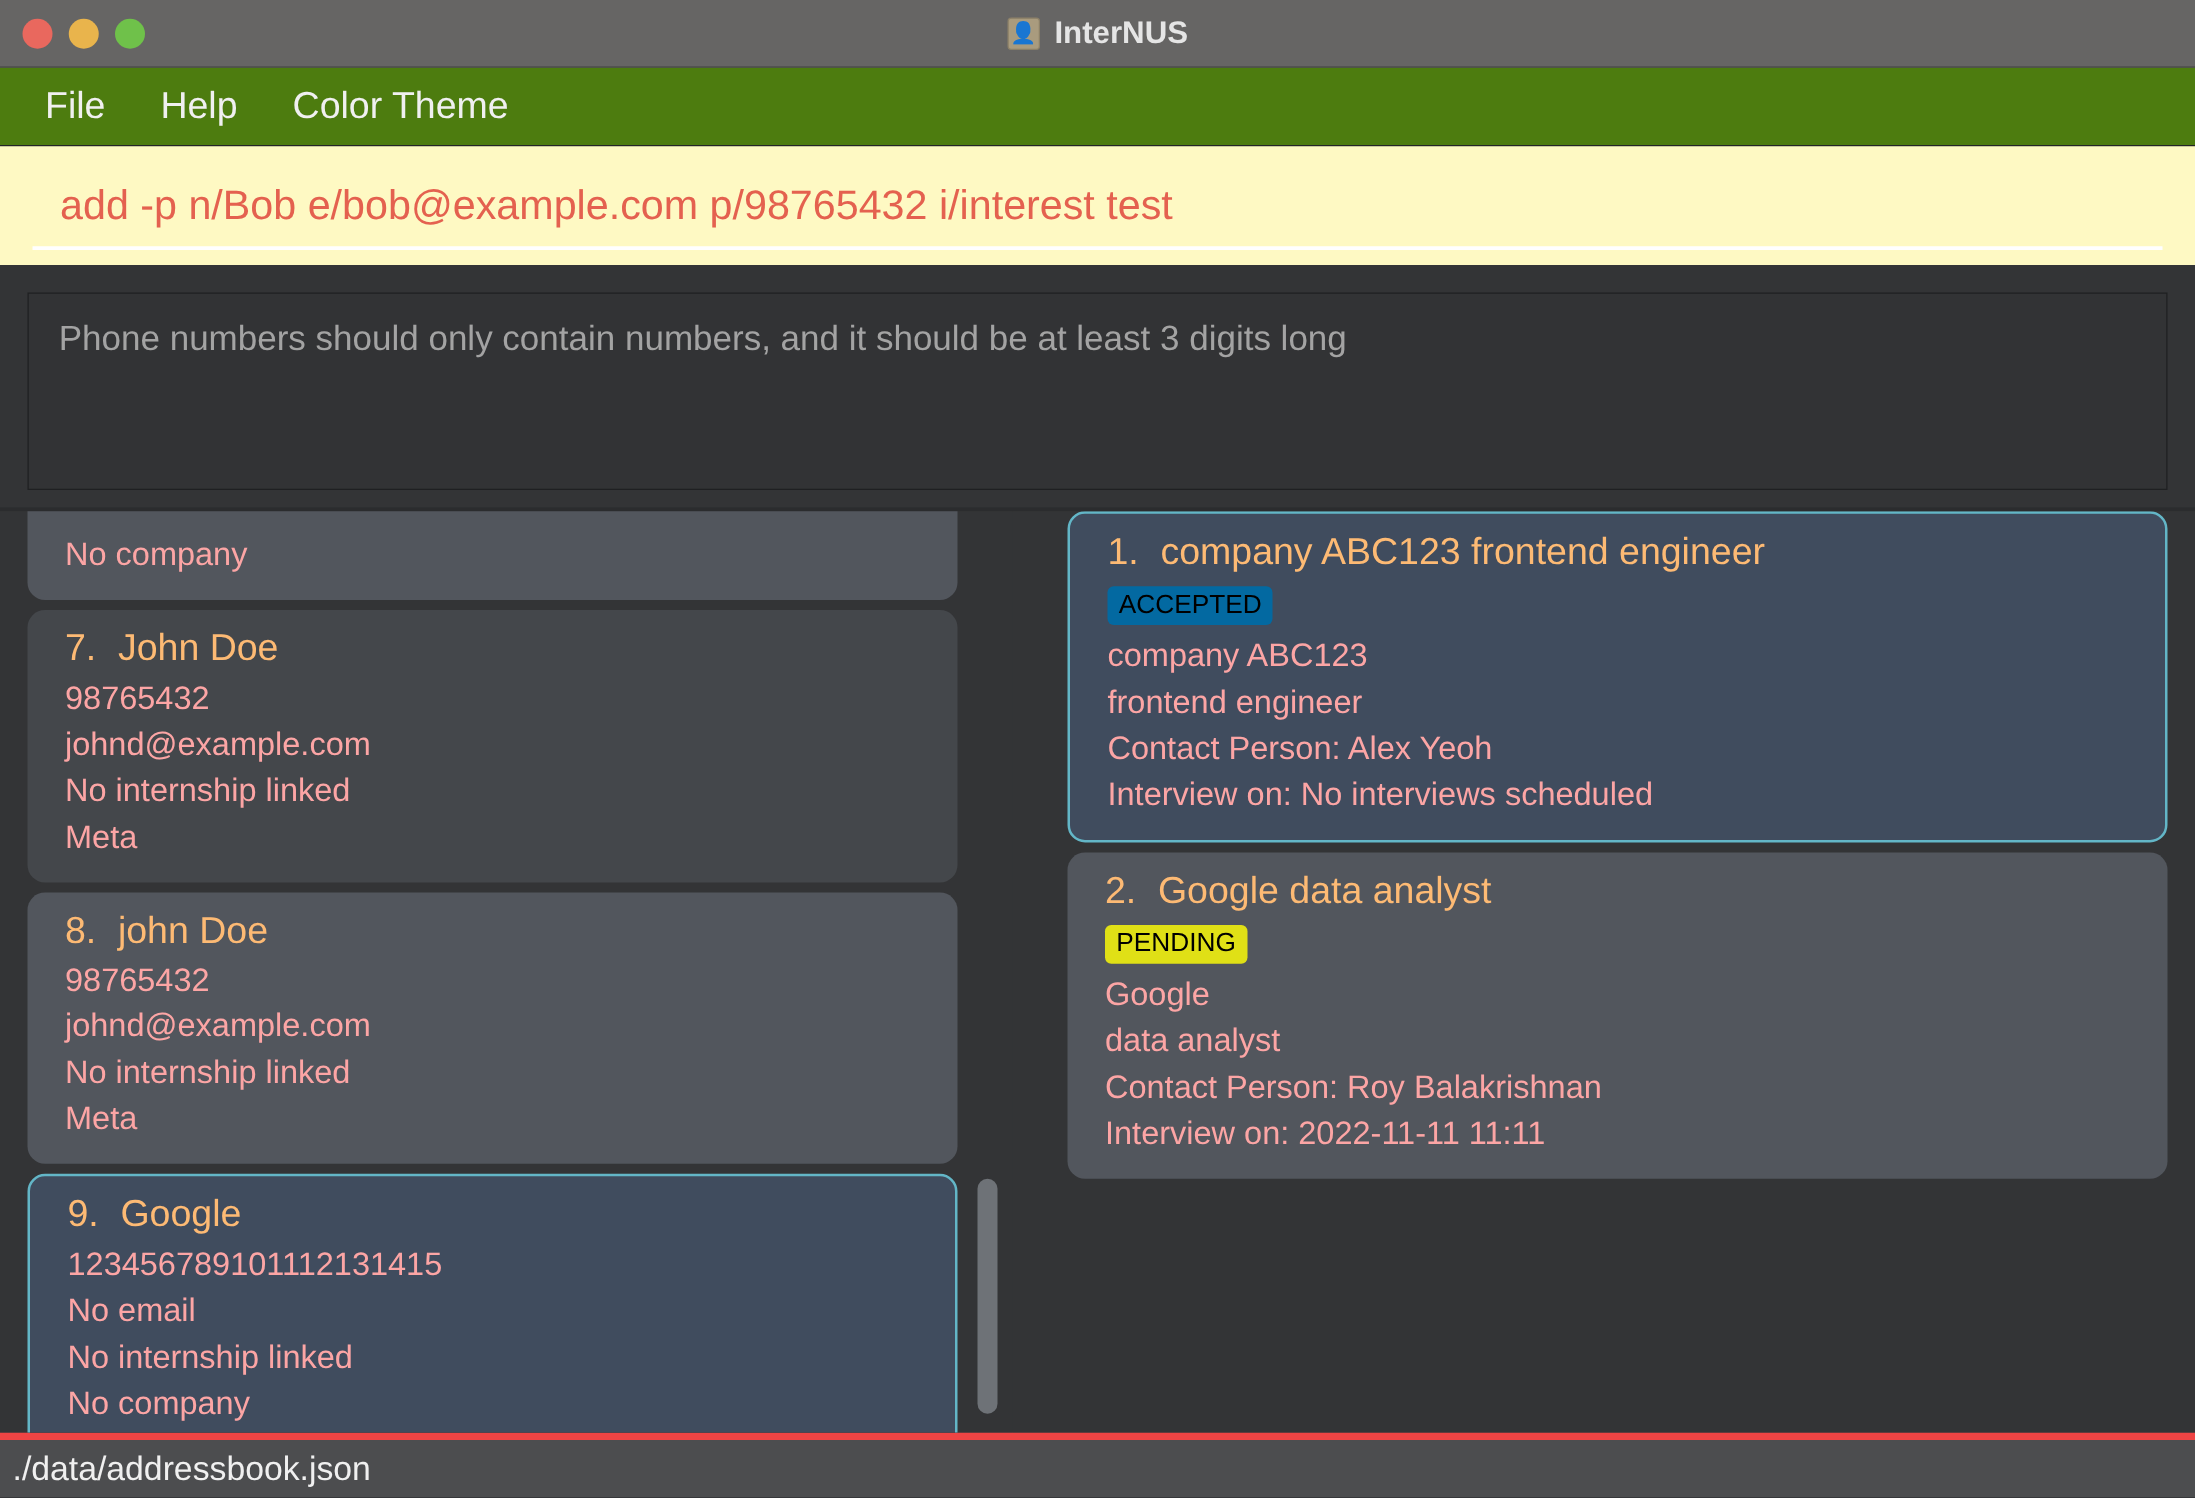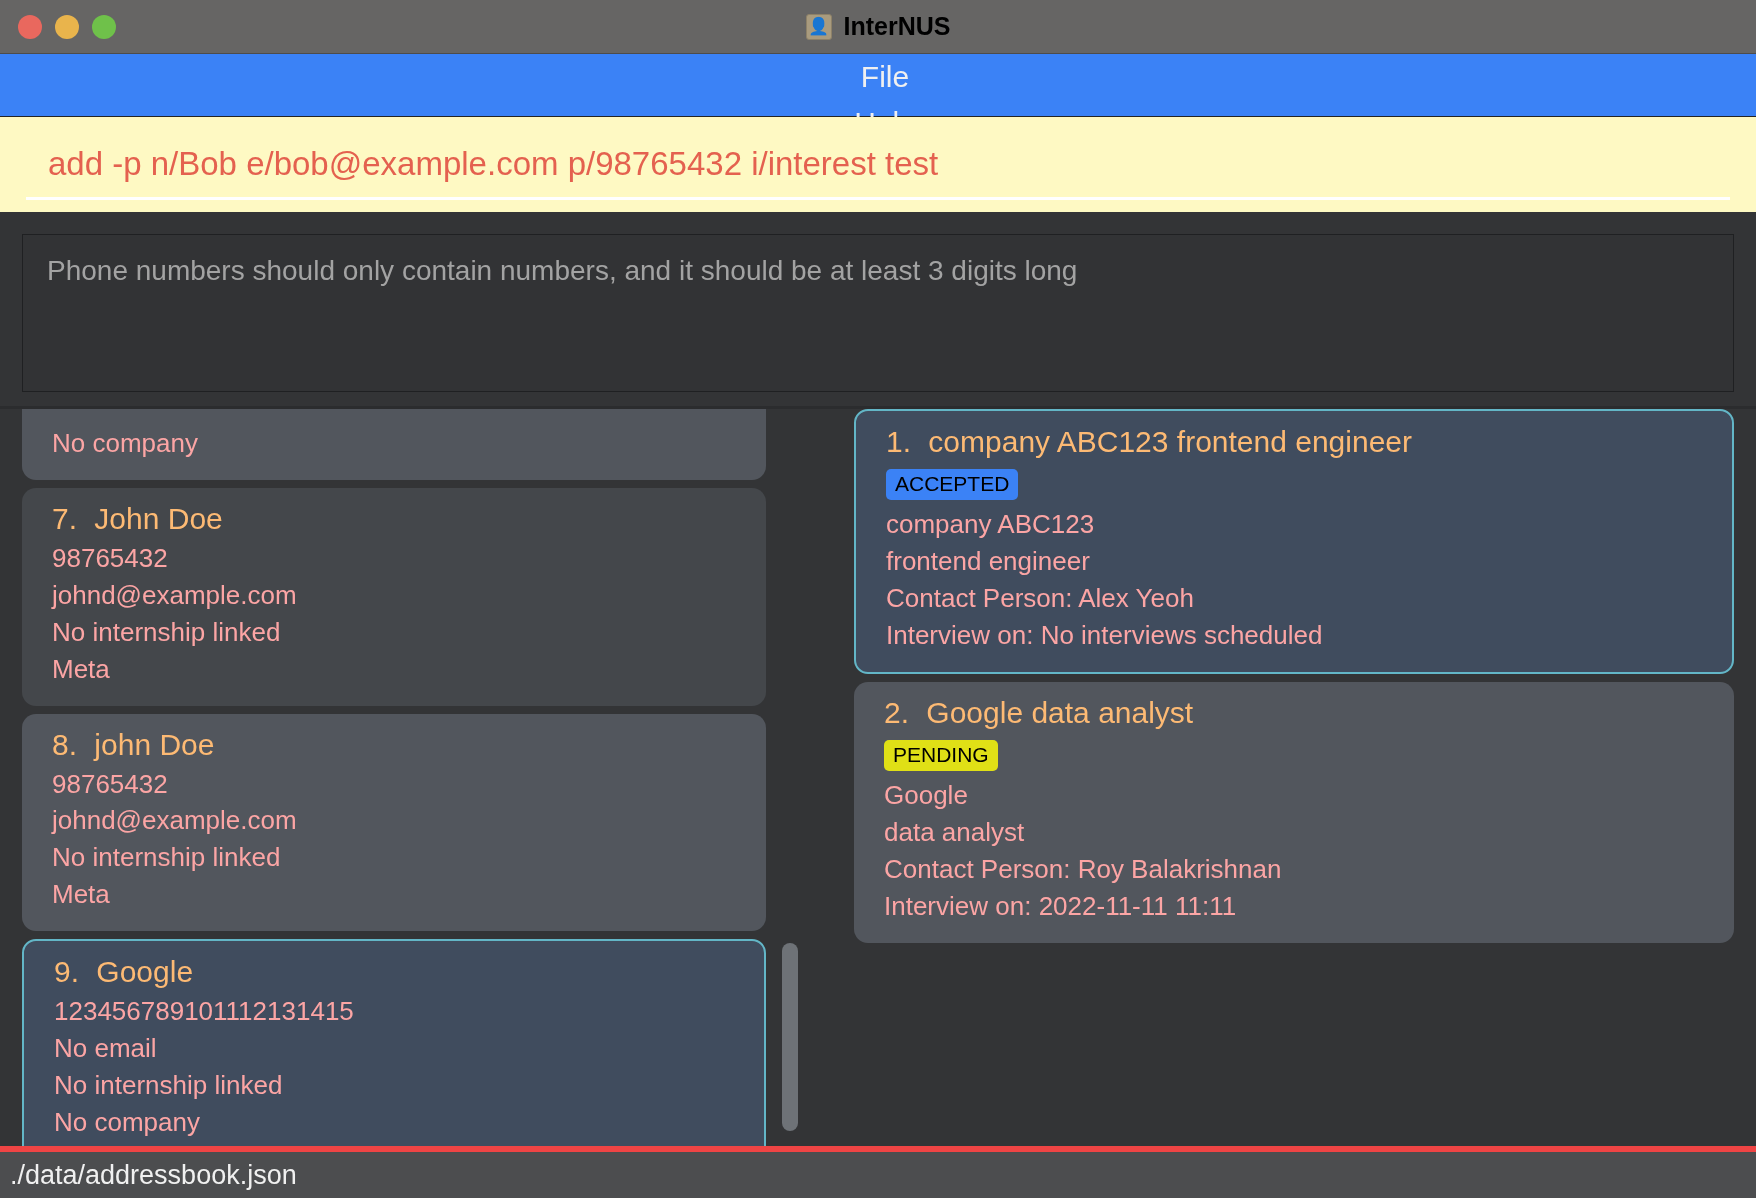--- a/index.html
+++ b/index.html
@@ -37,31 +37,30 @@
     gap: 12px; pointer-events: none;
   }
   .app-icon {
     width: 26px; height: 26px; border-radius: 3px;
     background: #a99b7e;
     border: 1px solid #8d8168;
     display: flex; align-items: center; justify-content: center;
     font-size: 17px; color: #4a4134; line-height: 1;
   }
   .title-text {
-    font-size: 25px; font-weight: bold; color: #000000;
+    font-size: 25px; font-weight: bold; color: #e5e5e5;
   }
 
   
   .menubar {
     height: 63px; min-height: 63px;
-    background: #3b82f6;
+    background: #4d7c0f;
     display: flex; align-items: center;
     padding-left: 14px;
     border-bottom: 1px solid #232426;
-    flex-direction: column;
   }
   .menu-item {
     font-size: 30px; color: #f0f0f0;
     padding: 6px 22px;
     cursor: default;
     white-space: nowrap;
   }
 
   
   .command-region {
@@ -156,21 +155,21 @@
   
   .badge {
     display: inline-block;
     font-size: 21px;
     color: #000000;
     padding: 2px 9px 4px 9px;
     border-radius: 5px;
     margin: 6px 0 6px 0;
     line-height: 1.2;
   }
-  .badge.accepted { background: #3b82f6; }
+  .badge.accepted { background: #0369a1; }
   .badge.pending  { background: #e0e016; }
 
   
   .scrollbar {
     position: absolute;
     right: 12px; top: 8px; bottom: 8px;
     width: 16px;
     background: transparent;
   }
   .scroll-thumb {

